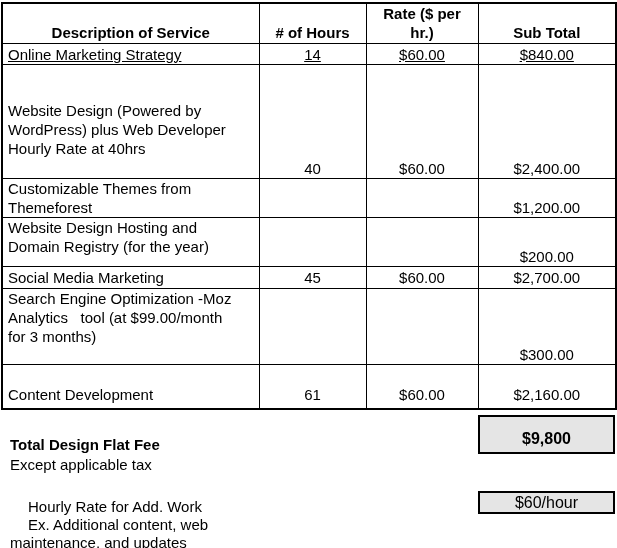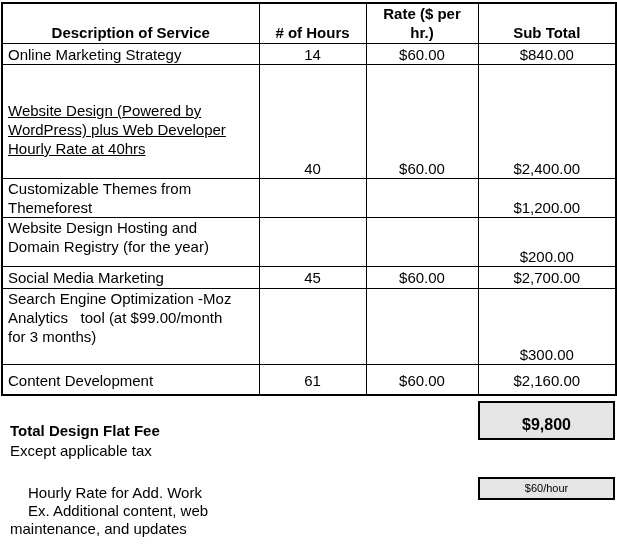--- a/index.html
+++ b/index.html
@@ -36,28 +36,28 @@
     margin-top: 46px;
   }
   
   td.desc  { text-align: left;  white-space: pre-wrap; }
   td.num   { text-align: center; }
   .v-top    { vertical-align: top; padding-top: 1px; }
   .v-bot    { vertical-align: bottom; padding-bottom: 1px; }
   .v-mid    { vertical-align: middle; }
   .t-center { text-align: center; }
   
-  tr.r1 { height: 21px; }
+  tr.r1 { height: 21px; text-decoration: underline; }
   tr.r2 { height: 114px; }
-  tr.r2 td.desc { vertical-align: bottom; padding-bottom: 20px; text-decoration: underline; }
+  tr.r2 td.desc { vertical-align: bottom; padding-bottom: 20px; }
   tr.r3 { height: 39px; }
   tr.r4 { height: 49px; }
   tr.r5 { height: 22px; }
   tr.r6 { height: 76px; }
-  tr.r7 { height: 30px; border-radius: 11px; }
+  tr.r7 { height: 44px; border-radius: 11px; }
   tr.r7 td { vertical-align: bottom; padding-bottom: 4px; }
   
   .summary { position: relative; width: 617px; height: 126px; }
   .summary .line { position: absolute; font-size: 15px; line-height: 18px; white-space: nowrap; }
   .total-label  { left: 10px; top: 26px; font-weight: bold; }
   .total-note   { left: 10px; top: 46px; }
   .hourly-label { left: 28px; top: 88px; }
   .hourly-note1 { left: 28px; top: 106px; }
   .hourly-note2 { left: 10px; top: 124px; }
   .value-box {
@@ -71,22 +71,22 @@
   }
   .total-box {
     top: 5px; height: 39px;
     align-items: flex-end;
     padding-bottom: 4px;
     font-weight: bold;
     font-size: 16px;
   }
   .hourly-box {
     top: 81px; height: 23px;
-    align-items: center;
-    font-size: 11px;
+    align-items: flex-end;
+    font-size: 16px;
   }
 </style>
 </head>
 <body>
 
 <table class="pricing">
   <colgroup>
     <col style="width:257px">
     <col style="width:107px">
     <col style="width:112px">

